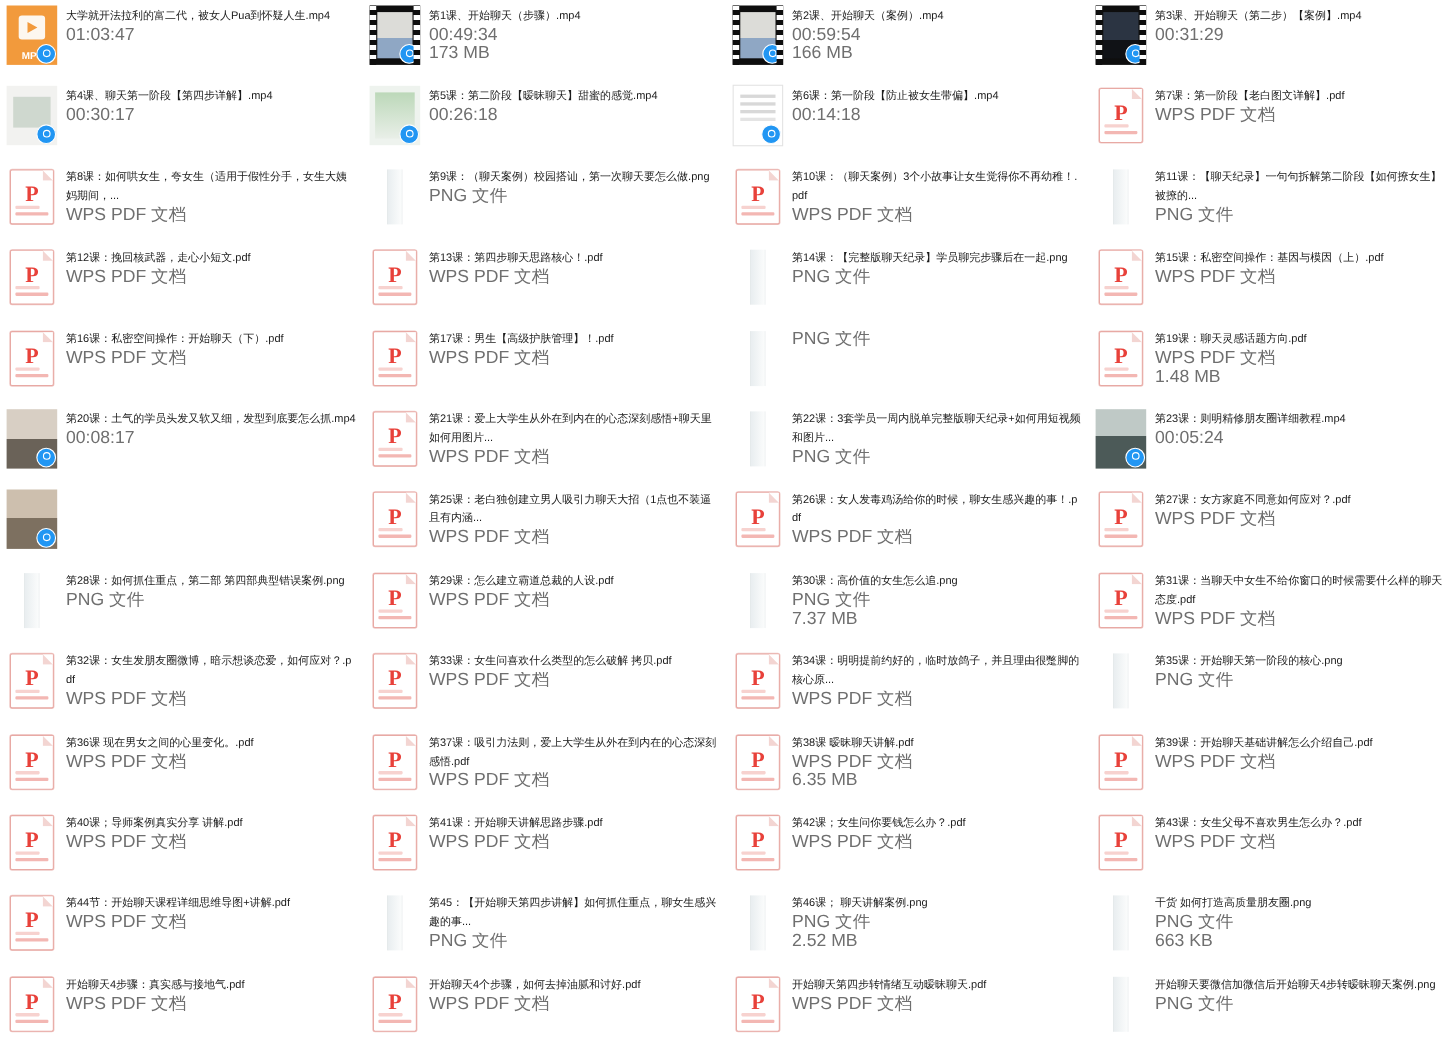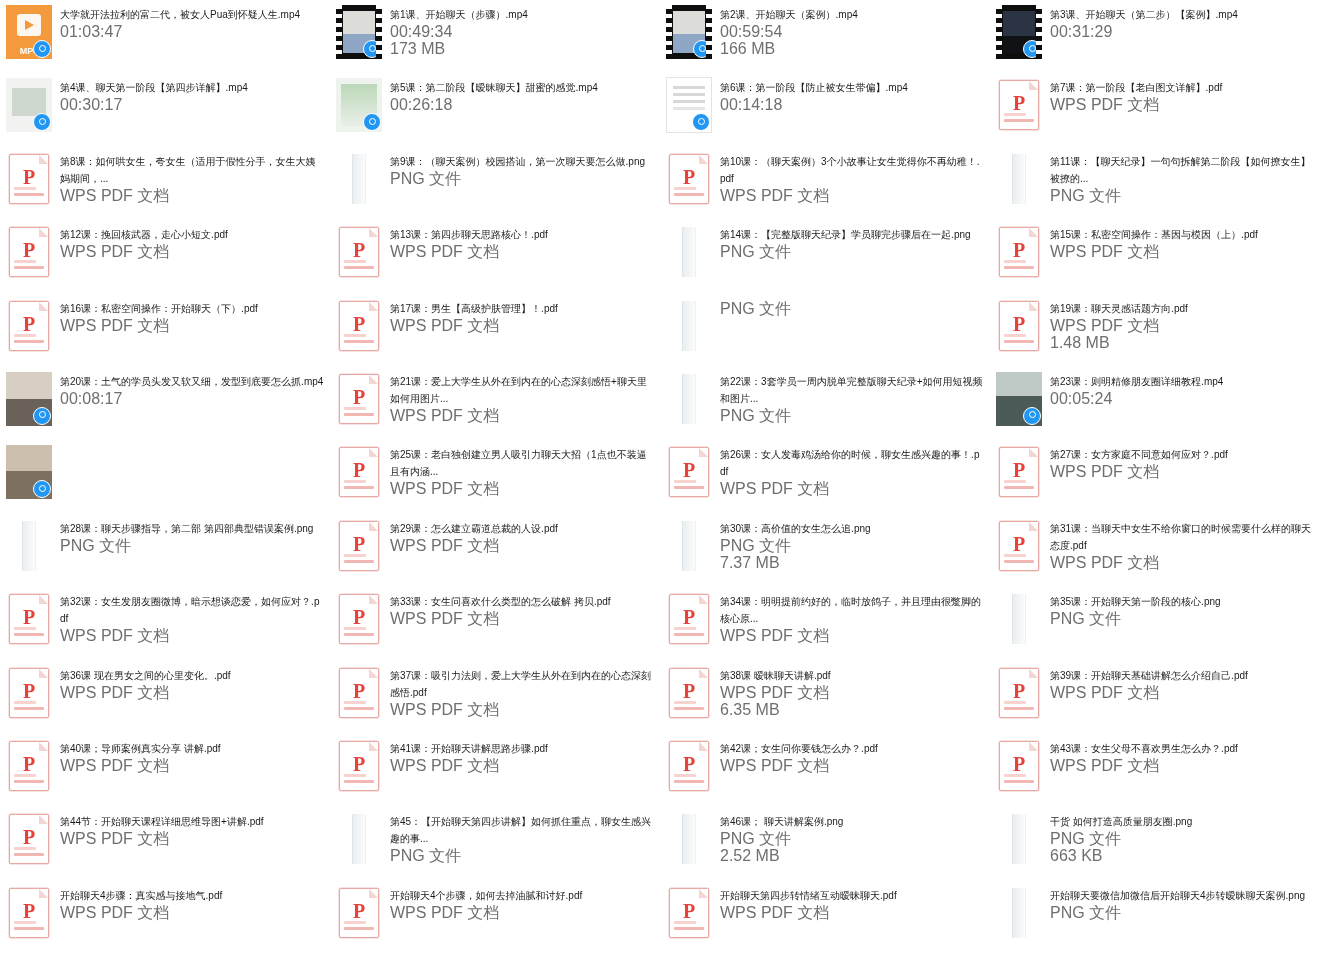--- a/index.html
+++ b/index.html
@@ -563,21 +563,21 @@
       <div class="meta">
         <div class="title">第27课：女方家庭不同意如何应对？.pdf</div>
         <div class="sub">WPS PDF 文档</div>
       </div>
     </div>
     <div class="cell">
       <div class="thumb">
         <div class="ic-png"></div>
       </div>
       <div class="meta">
-        <div class="title">第28课：聊天步骤指导，第二部 第四部典型错误案例.png</div>
+        <div class="title">第28课：如何抓住重点，第二部 第四部典型错误案例.png</div>
         <div class="sub">PNG 文件</div>
       </div>
     </div>
     <div class="cell">
       <div class="thumb">
         <div class="ic-pdf">
           <div class="glyph">P</div>
           <div class="bar2"></div>
           <div class="bar"></div>
         </div>

